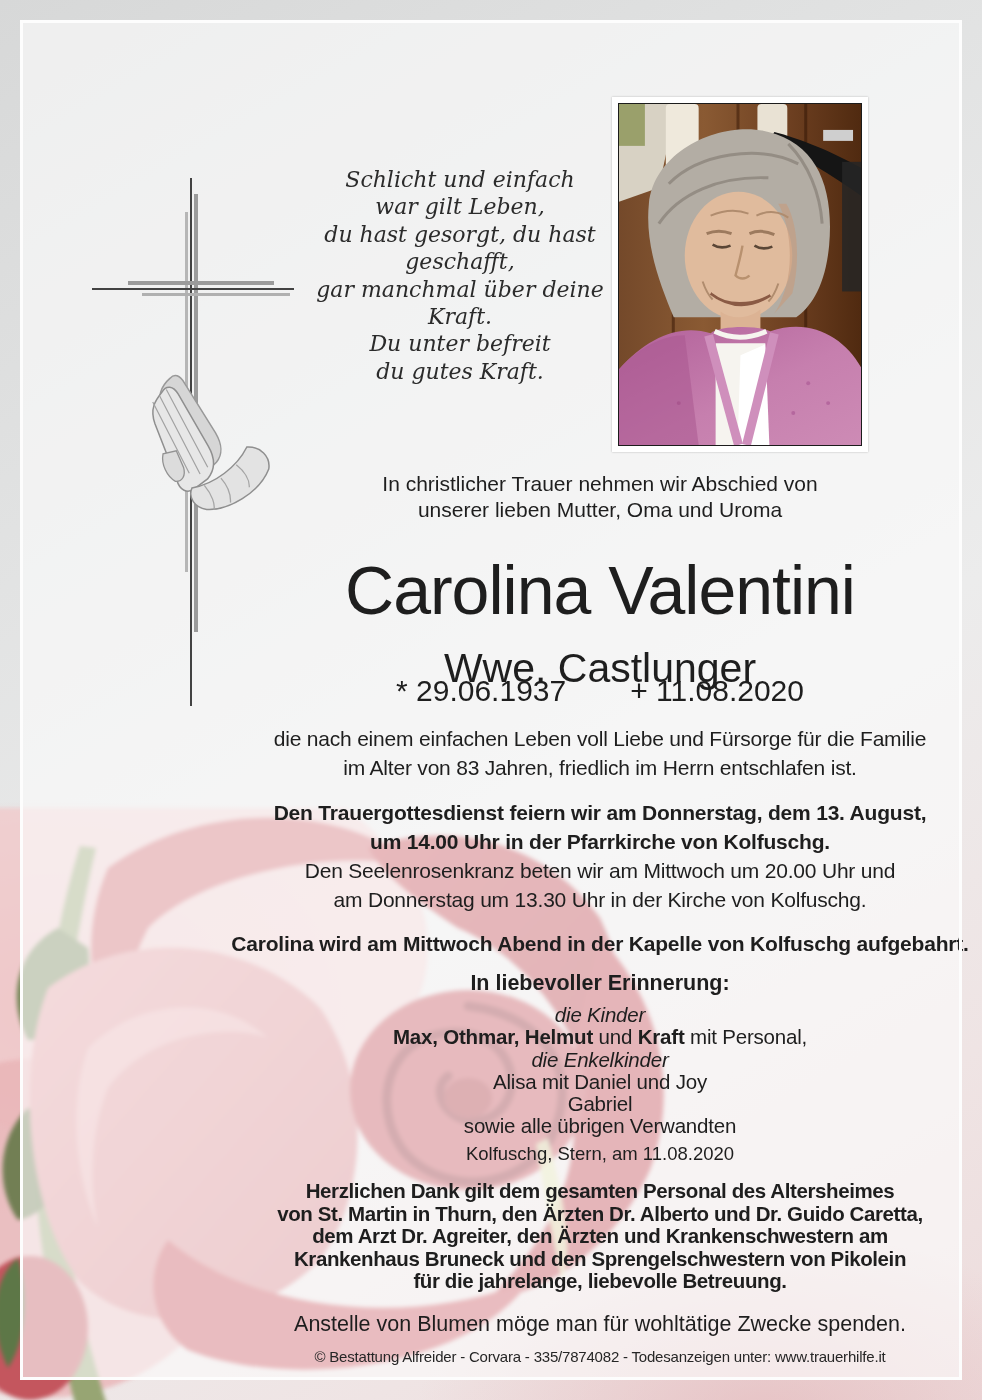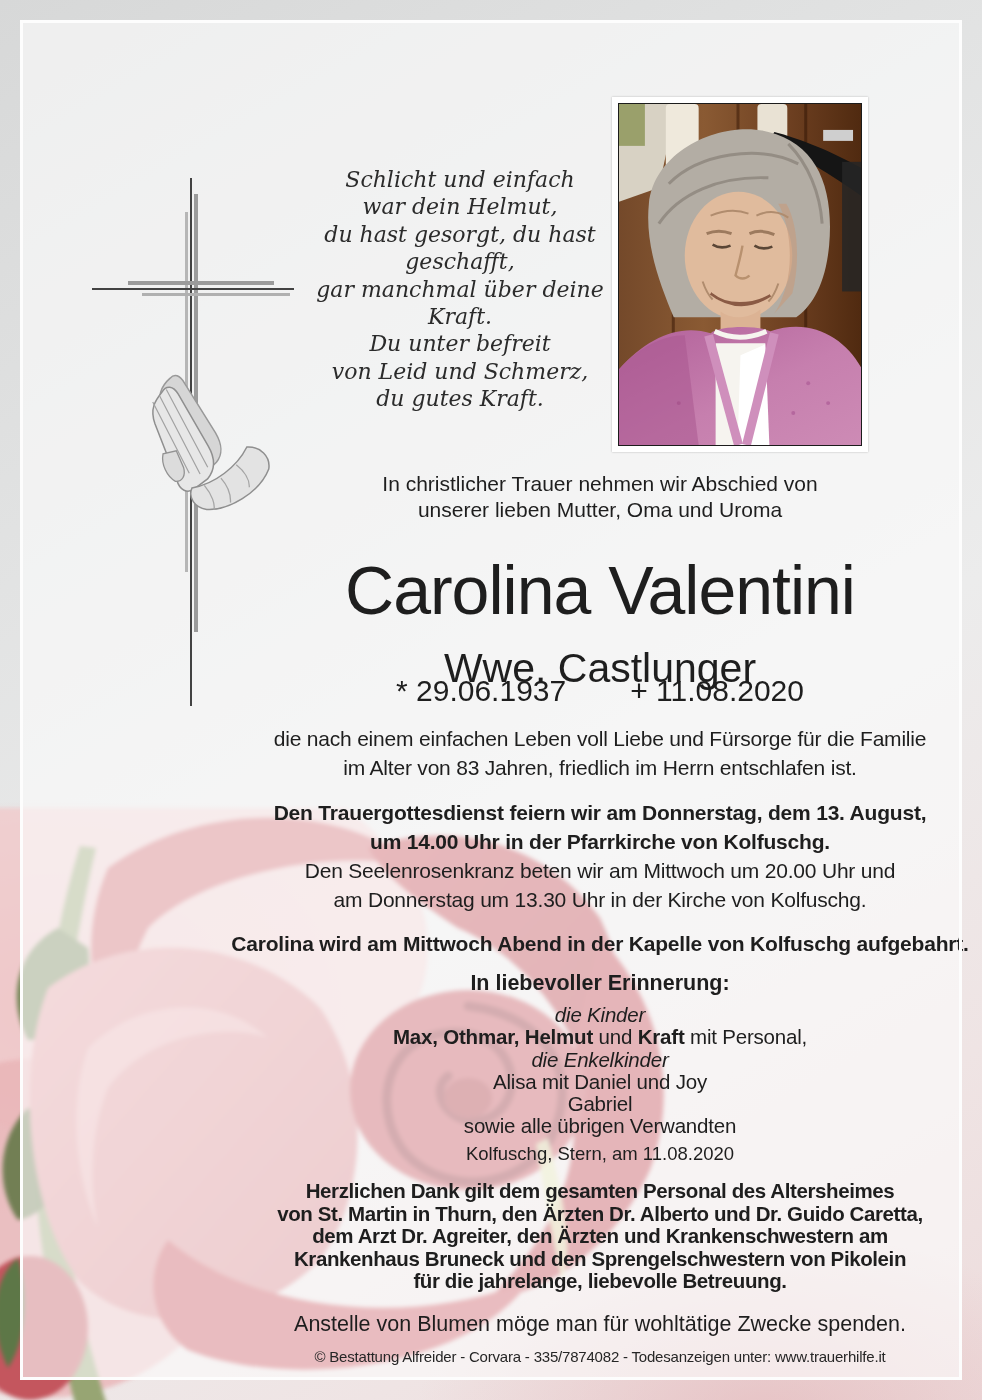--- a/index.html
+++ b/index.html
@@ -156,25 +156,24 @@
         <circle cx="190" cy="280" r="2" fill="#b5679e"></circle>
           <circle cx="210" cy="300" r="2" fill="#b5679e"></circle>
         <circle cx="175" cy="310" r="2" fill="#b5679e"></circle>
           <circle cx="60" cy="300" r="2" fill="#a9578f"></circle>
       </svg>
     </div>
   </div>
 
   <div class="tb poem">
     <div>Schlicht und einfach</div>
-    <div>war dein Helmut,</div>
+    <div>war gilt Leben,</div>
     <div>du hast gesorgt, du hast geschafft,</div>
     <div>gar manchmal über deine Kraft.</div>
     <div>Du unter befreit</div>
-    <div>von Leid und Schmerz,</div>
     <div>du gutes Kraft.</div>
   </div>
 
   <div class="tb intro">
     <div>In christlicher Trauer nehmen wir Abschied von</div>
     <div>unserer lieben Mutter, Oma und Uroma</div>
   </div>
 
   <div class="tb name">Carolina Valentini</div>
   <div class="tb subname">Wwe. Castlunger</div>

